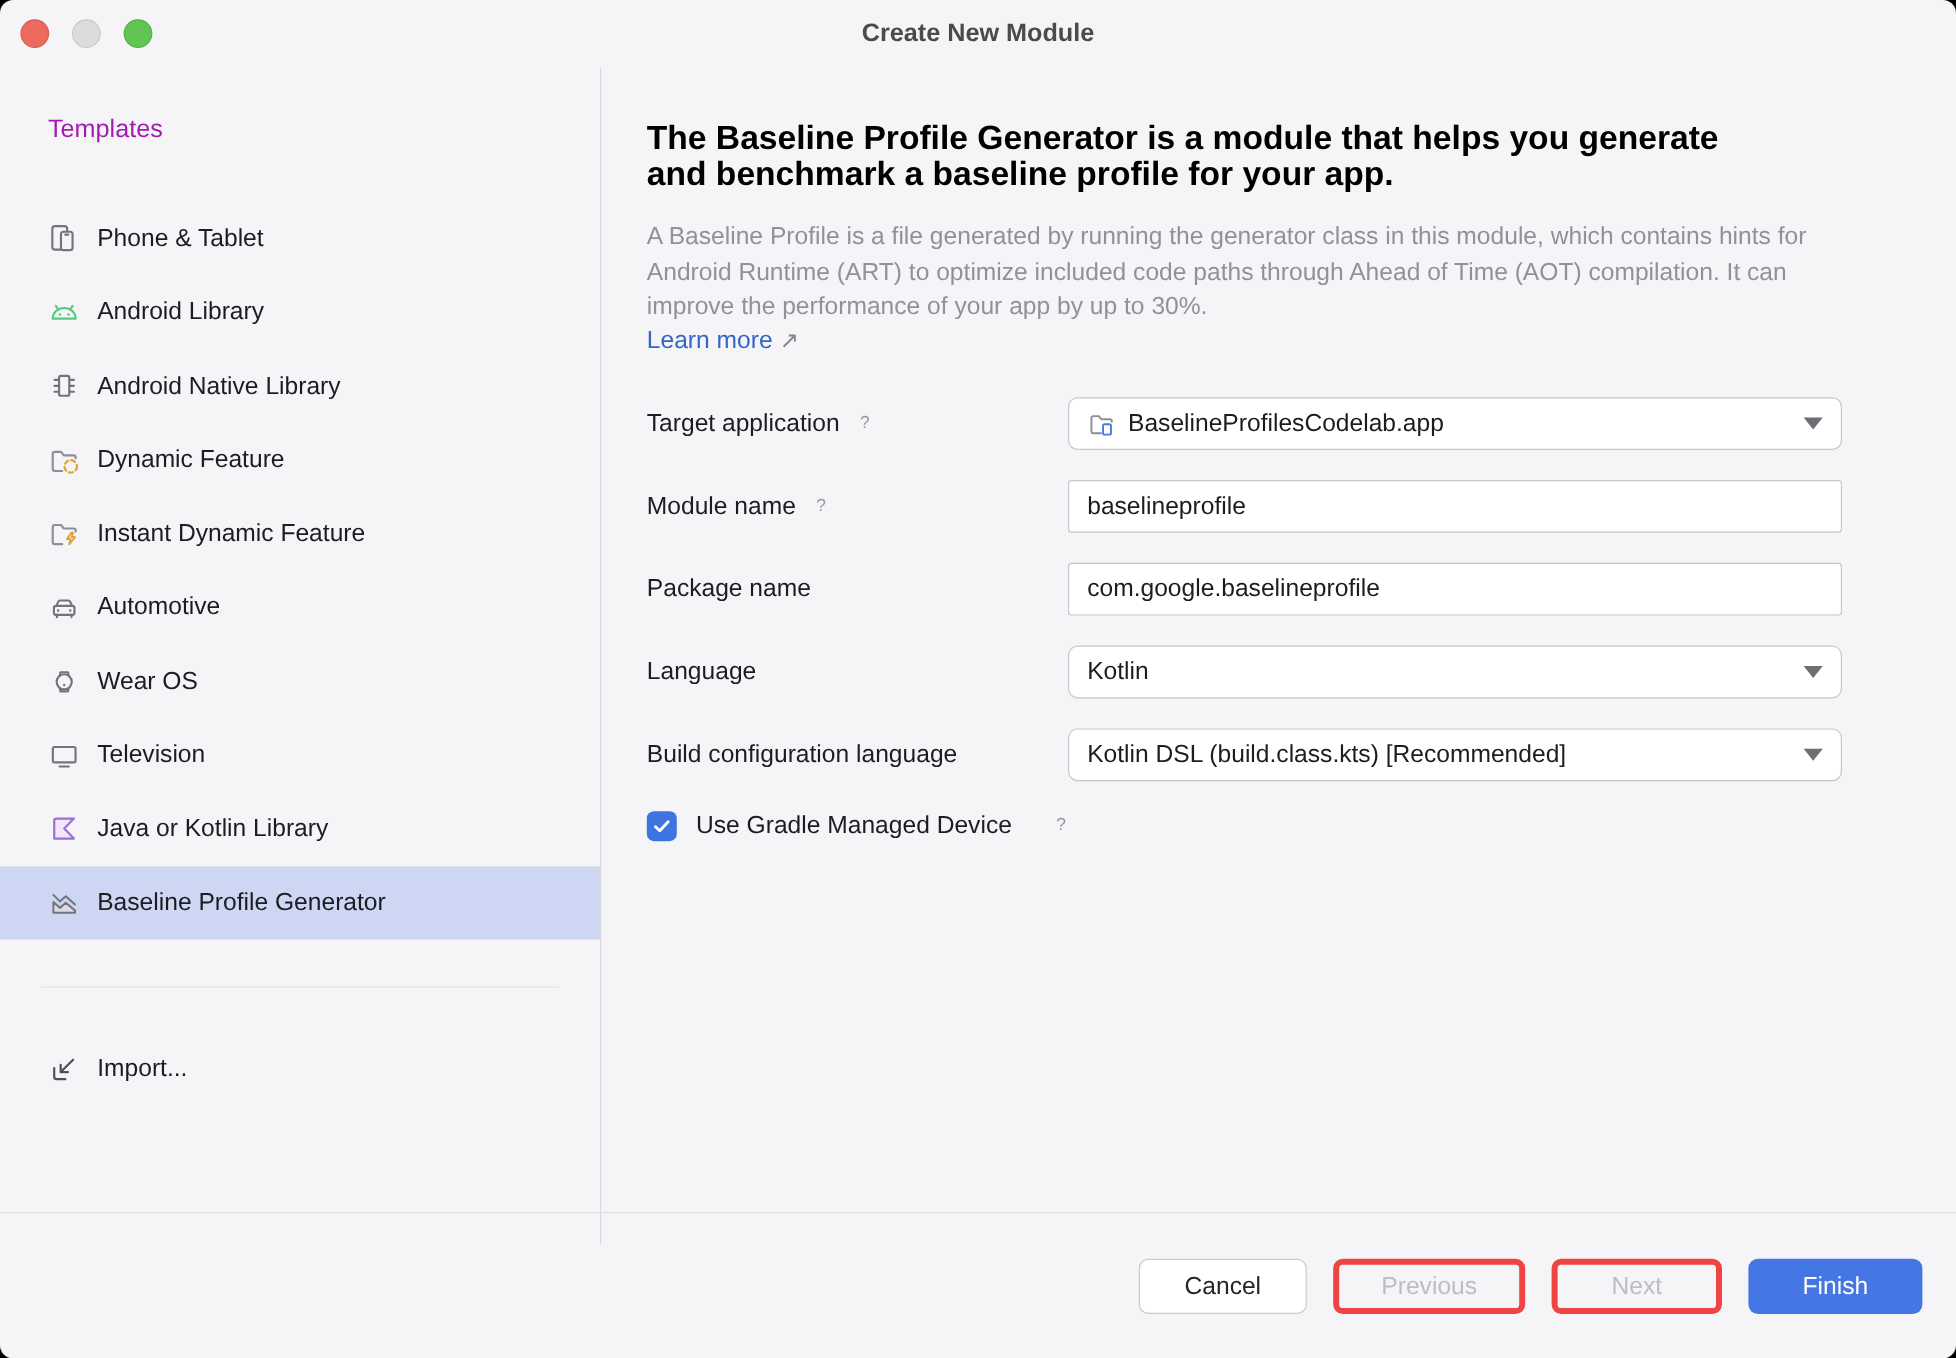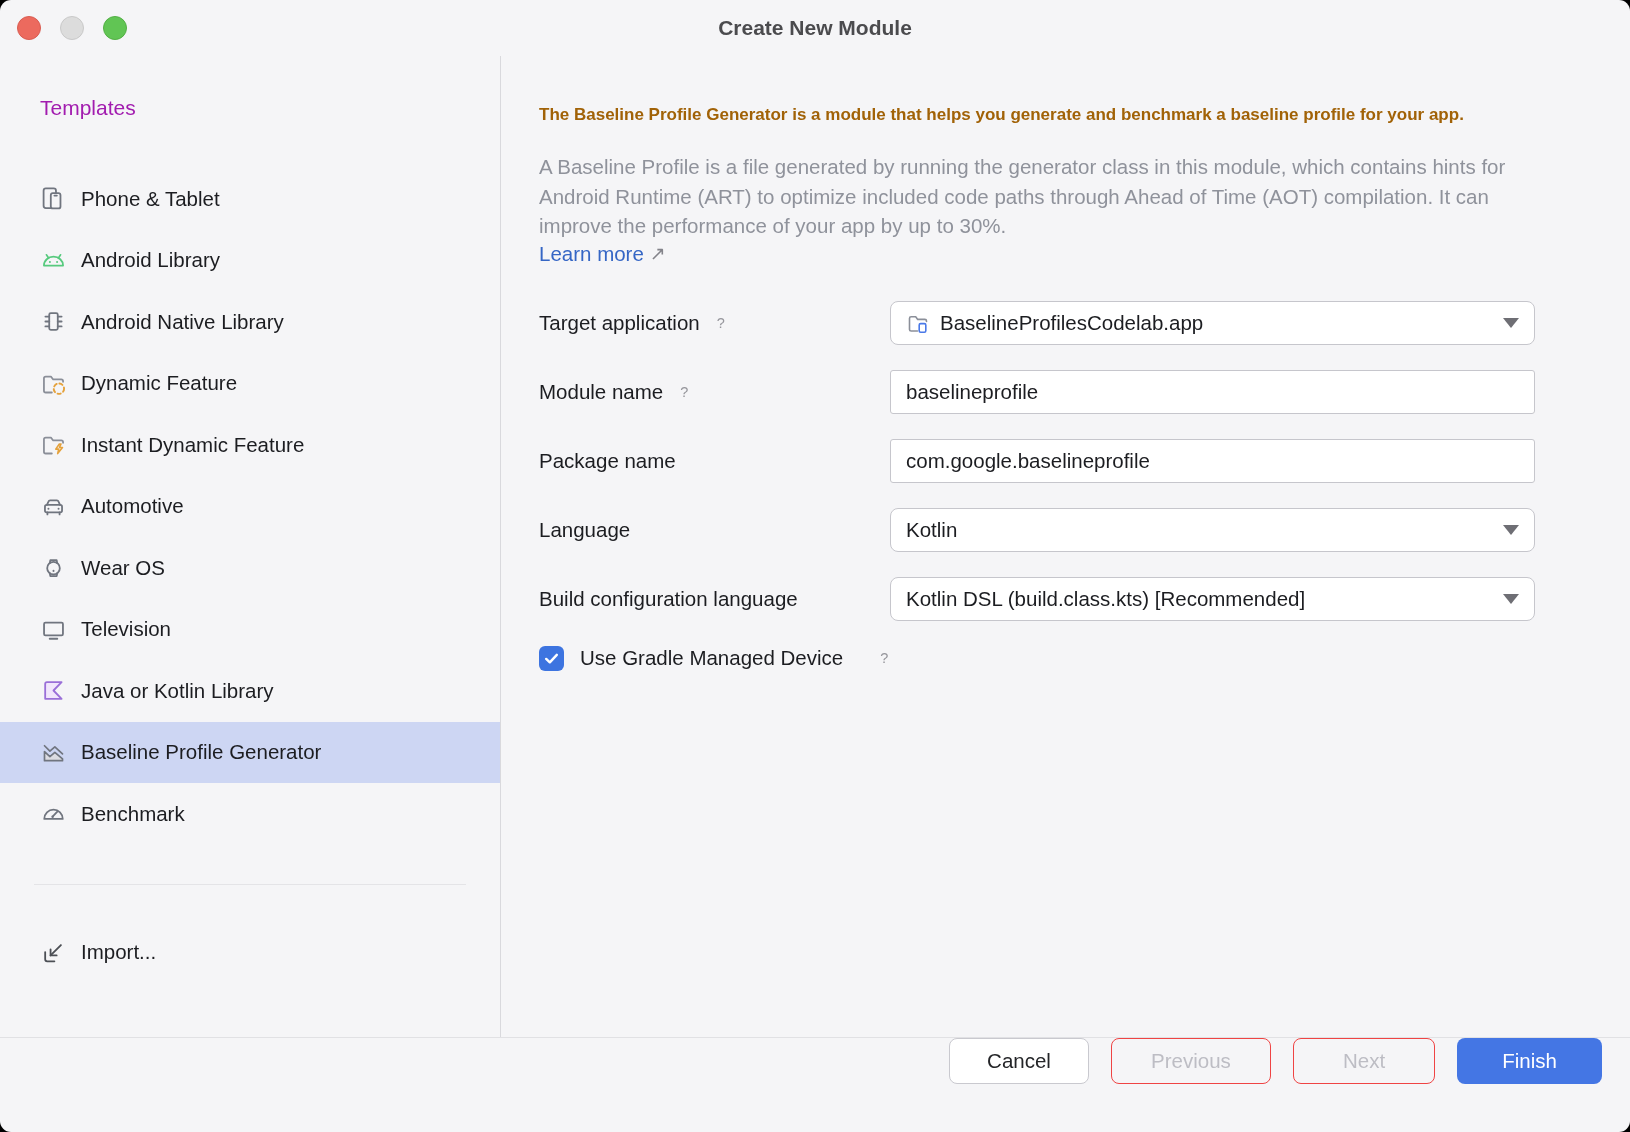--- a/index.html
+++ b/index.html
@@ -17,46 +17,46 @@
   .sidebar{position:absolute;top:56px;left:0;bottom:95px;width:500px;border-right:1px solid #d9d9dd;}
   .tpl-header{margin:40px 0 0 40px;font-size:21px;color:#a21caf;}
   .tpl-list{margin-top:48px;}
   .tpl-item{height:61.5px;display:flex;align-items:center;gap:14px;padding-left:40px;font-size:20.5px;cursor:default;}
   .tpl-item.selected{background:#cdd6f3;}
   .tpl-item .ic{width:27px;height:27px;flex:0 0 27px;display:flex;align-items:center;justify-content:center;}
   .side-divider{height:1px;background:#e4e4e7;margin:39px 34px 0 34px;}
   .import-item{margin-top:37px;}
   
   .content{position:absolute;left:501px;top:56px;right:0;bottom:95px;padding:44px 0 0 38px;}
-  .intro-bold{max-width:950px;font-size:17px;font-weight:bold;line-height:30px;color:#a16207;}
+  .intro-bold{max-width:950px;font-size:28px;font-weight:bold;line-height:30px;color:#000000;}
   .intro-body{max-width:985px;margin-top:22px;font-size:20.5px;line-height:29.5px;color:#8f929b;}
   .learn-more{margin-top:1px;font-size:20.5px;color:#3566c5;display:inline-flex;align-items:center;gap:6px;cursor:pointer;}
   .learn-more .arr{color:#83838a;font-size:19px;}
   .form{margin-top:35px;}
   .form-row{display:flex;align-items:center;height:44px;margin-bottom:25px;}
   .form-label{width:351px;font-size:20.5px;color:#1c1d21;display:flex;align-items:center;gap:10px;flex:0 0 351px;}
   .help{width:22px;height:22px;border-radius:50%;border:1.5px solid #b8b8bе;border-color:#b8b8be;color:#96969c;
     font-size:14.5px;display:flex;align-items:center;justify-content:center;box-sizing:border-box;background:transparent;}
   .field{box-sizing:border-box;width:645px;height:44px;background:#fff;border:1px solid #c6c6cc;
     display:flex;align-items:center;padding:0 15px;font-size:20.5px;color:#1c1d21;}
   .dropdown{border-radius:8px;}
   .dropdown .val{flex:1;display:flex;align-items:center;gap:10px;white-space:nowrap;overflow:hidden;}
   .caret{width:0;height:0;border-left:8px solid transparent;border-right:8px solid transparent;border-top:10px solid #6e6e74;}
   input.textfield{border-radius:3px;outline:none;font-family:"Liberation Sans",sans-serif;}
   .check-row{display:flex;align-items:center;margin-top:18px;gap:16px;}
   .checkbox{width:25px;height:25px;border-radius:6px;background:#3d74e0;display:flex;align-items:center;justify-content:center;}
   .check-label{font-size:20.5px;}
   .check-row .help{margin-left:14px;}
   
-  .footer{position:absolute;left:0;right:0;bottom:0;height:95px;border-top:1px solid #e1e1e4;
-    display:flex;align-items:flex-start;justify-content:flex-end;gap:22px;padding-right:28px;box-sizing:border-box;}
+  .footer{position:absolute;left:0;right:0;bottom:0;height:122px;border-top:1px solid #e1e1e4;
+    display:flex;align-items:center;justify-content:flex-end;gap:22px;padding-right:28px;box-sizing:border-box;}
   .btn{height:46px;border-radius:8px;font-size:20.5px;font-family:"Liberation Sans",sans-serif;
     display:flex;align-items:center;justify-content:center;box-sizing:border-box;}
   .btn.default{background:#fff;border:1px solid #c9c9cf;color:#242528;min-width:140px;}
-  .btn.disabled{background:#f5f5f7;border:1px solid #ef4444;color:#bdbdc4;}
+  .btn.disabled{background:#f5f5f7;border:5px solid #ef4444;color:#bdbdc4;}
   .btn.primary{background:#4476e4;border:none;color:#fff;min-width:145px;}
   .btn.prev{min-width:160px;} .btn.next{min-width:142px;}
   svg{display:block;}
 </style>
 </head>
 <body>
 
 <div id="window">
 
   <div class="titlebar">
@@ -179,30 +179,20 @@
       <div class="tpl-item selected">
         <span class="ic">
           <svg width="27" height="27" viewBox="0 0 24 24" fill="none" stroke="#70757f" stroke-width="1.5" stroke-linecap="round" stroke-linejoin="round">
             <path d="M4 6 L8.8 10.8 L13.2 7 L20 13.2"></path>
             <path d="M4 11.2 L8.8 15.6 L13.2 11.8 L20 17.6 V19.3 H4 Z" fill="#dcdce2"></path>
           </svg>
         </span>
         <span>Baseline Profile Generator</span>
       </div>
 
-      <div class="tpl-item">
-        <span class="ic">
-          <svg width="27" height="27" viewBox="0 0 24 24" fill="none" stroke="#70757f" stroke-width="1.6" stroke-linecap="round" stroke-linejoin="round">
-            <path d="M3.8 16.8 a8.2 8.2 0 0 1 16.4 0 z"></path>
-            <path d="M11.4 14.6 L15.6 10.2"></path>
-            <circle cx="11.2" cy="14.8" r="1.1" fill="#70757f" stroke="none"></circle>
-          </svg>
-        </span>
-        <span>Benchmark</span>
-      </div>
     </div>
 
     <div class="side-divider"></div>
 
     <div class="tpl-item import-item">
       <span class="ic">
         <svg width="27" height="27" viewBox="0 0 24 24" fill="none" stroke="#4c4f55" stroke-width="1.6" stroke-linecap="round" stroke-linejoin="round">
           <path d="M4.6 11.6 V18 a1.8 1.8 0 0 0 1.8 1.8 H12.8"></path>
           <path d="M18.6 5.4 L9.4 14.6"></path>
           <path d="M9.4 9.2 V14.6 H14.8"></path>

